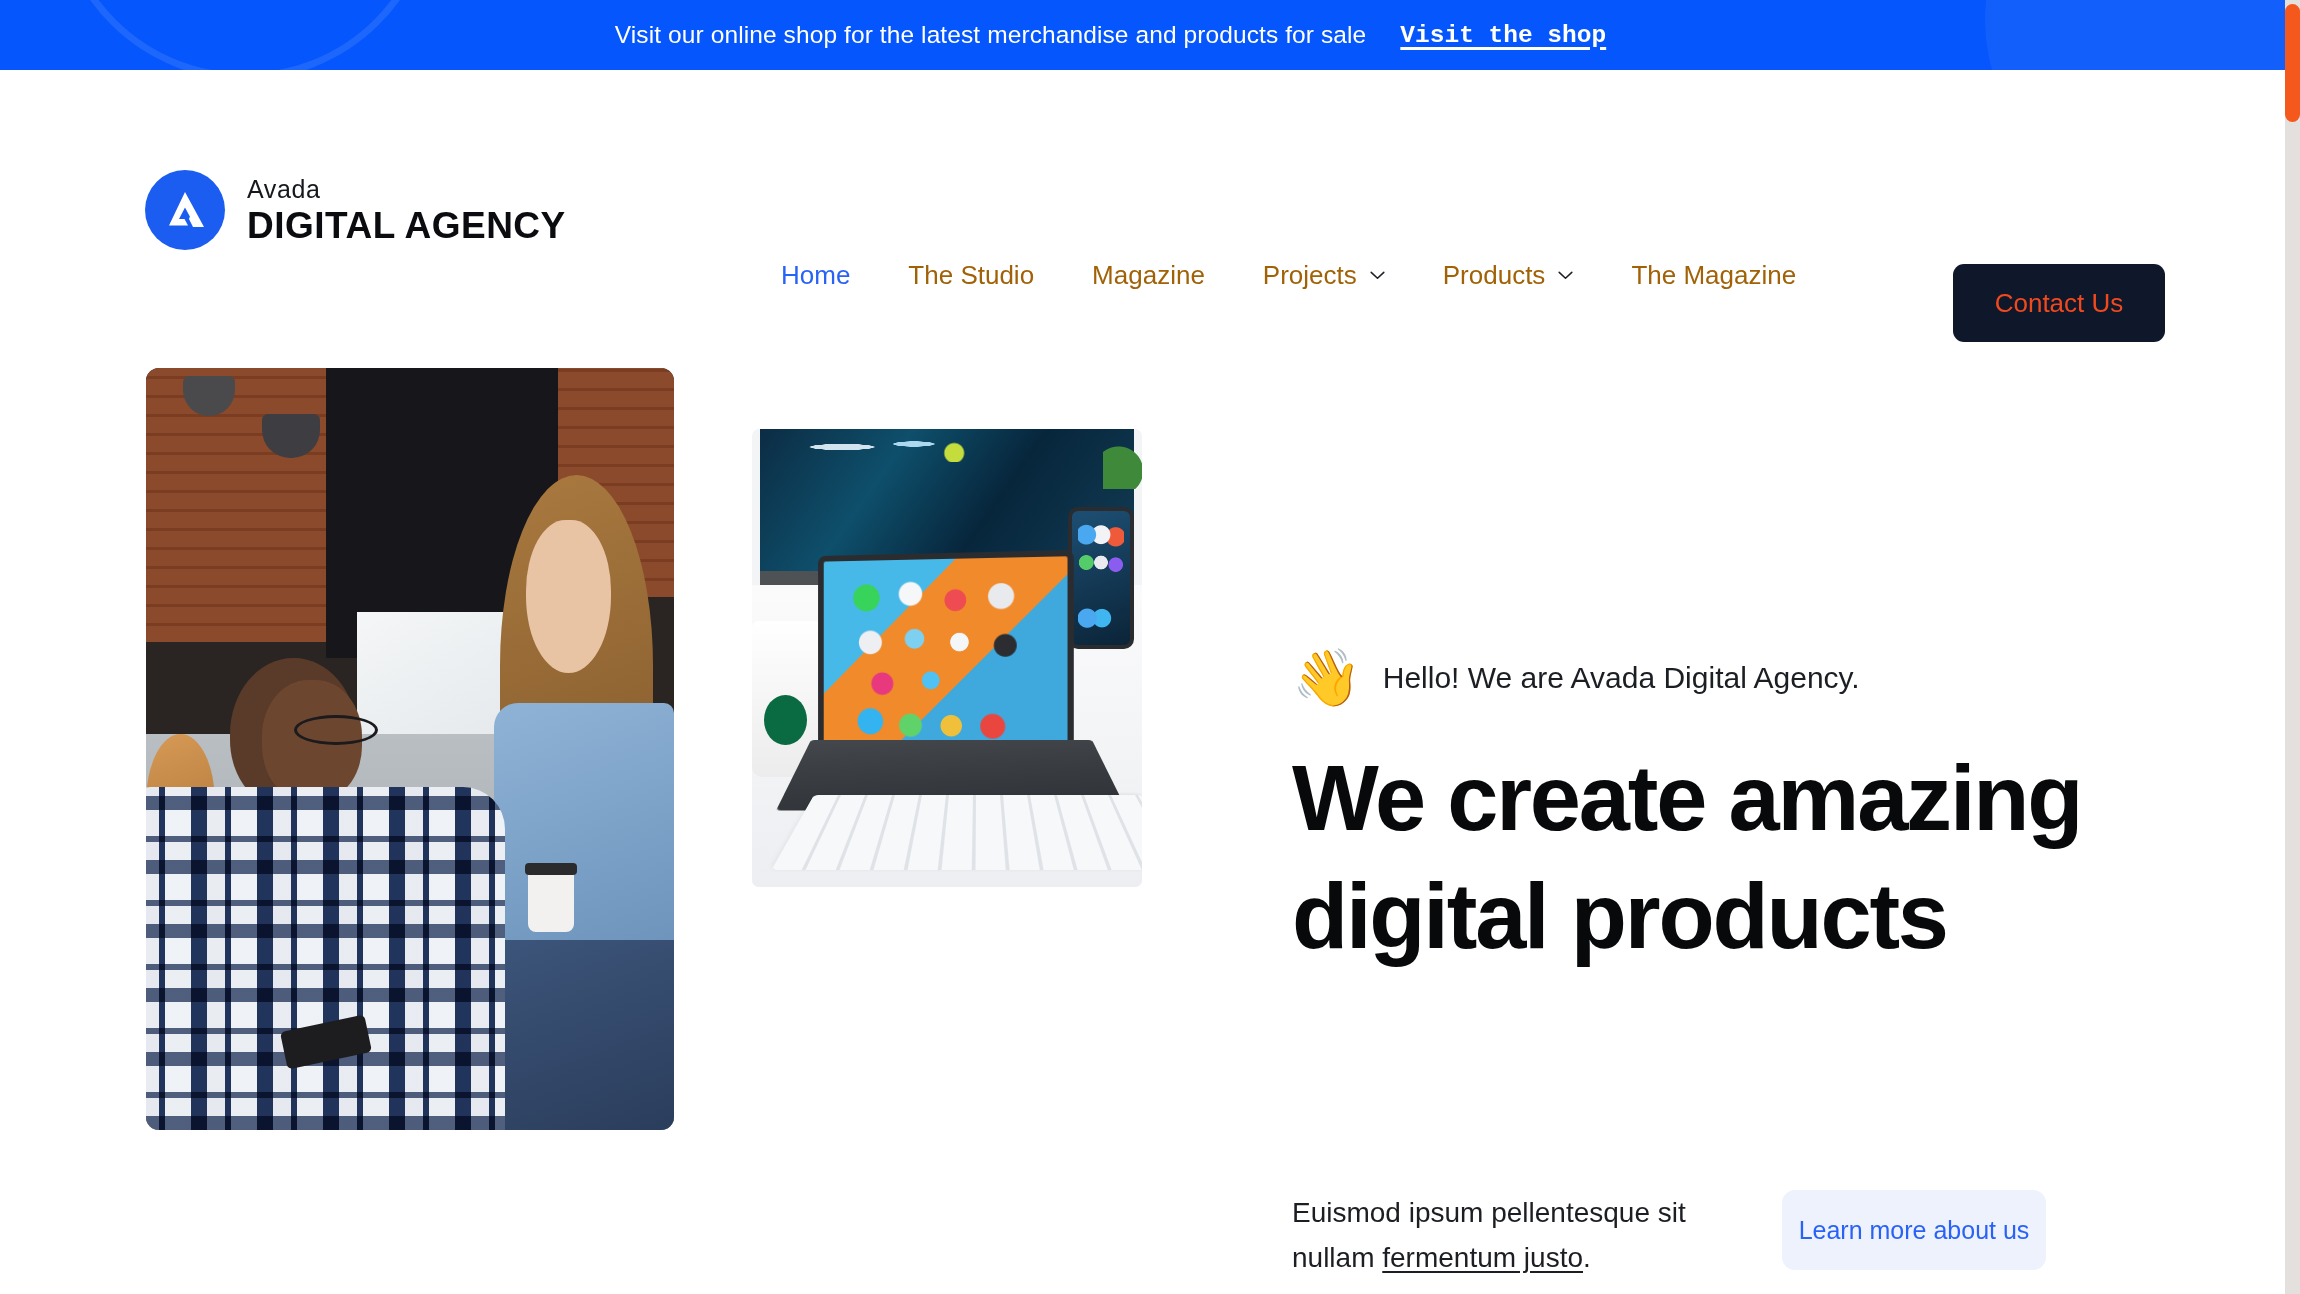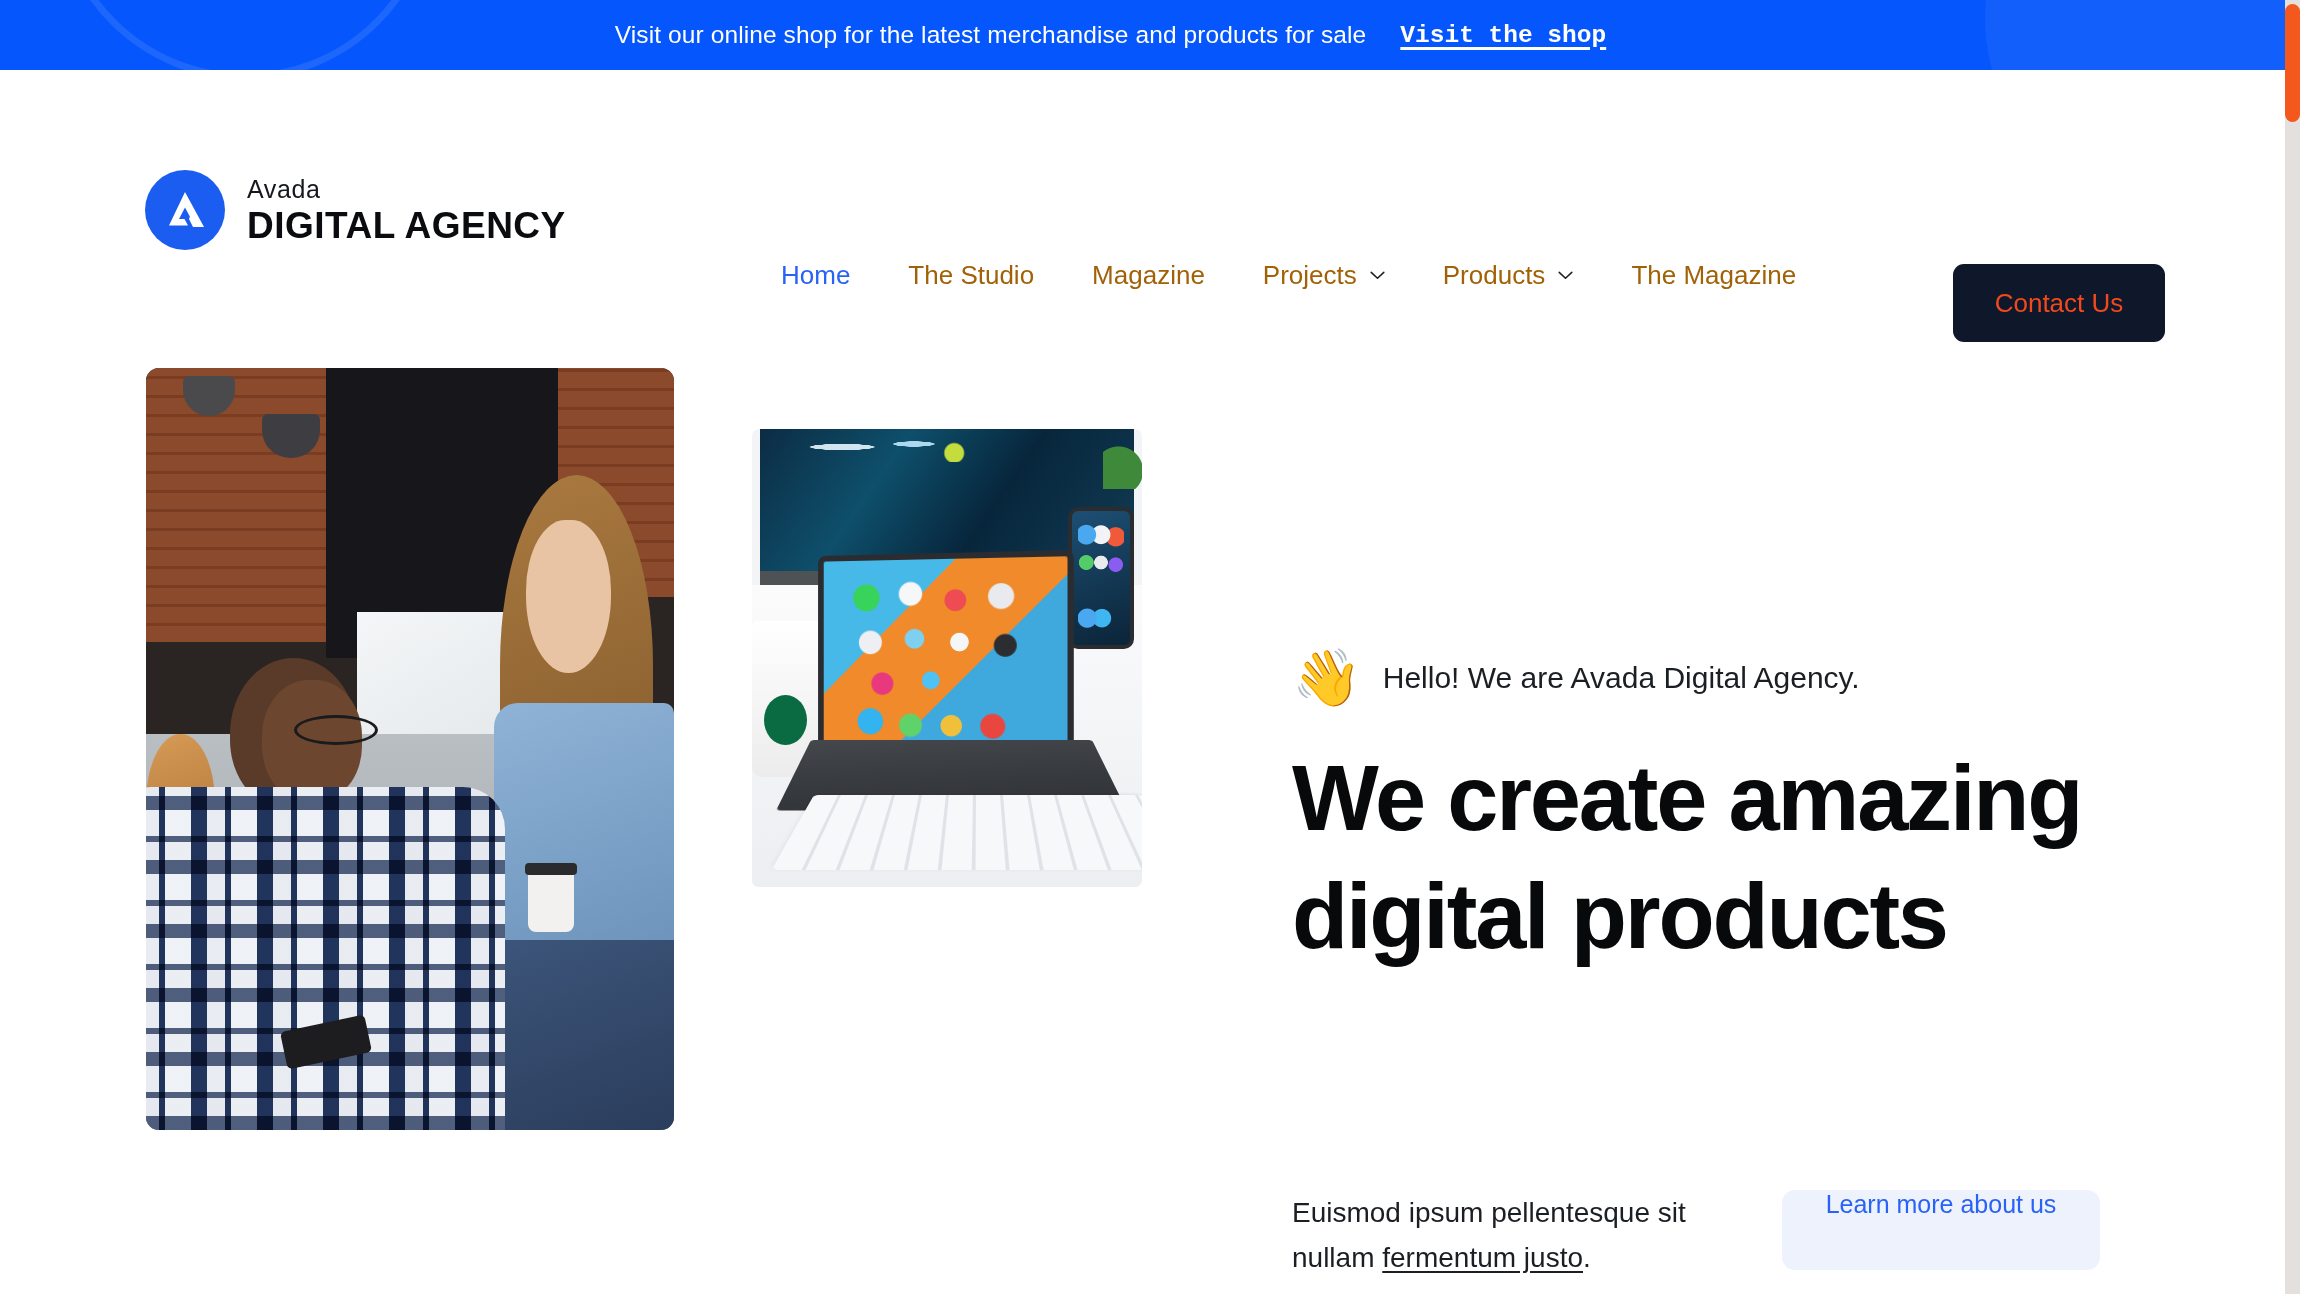--- a/index.html
+++ b/index.html
@@ -316,24 +316,25 @@
     width: 430px;
     font-size: 28px;
     line-height: 1.62;
     color: #1b1e22;
   }
   .lead u { text-decoration: underline; text-underline-offset: 4px; }
 
   .learn-btn {
     position: absolute;
     left: 1782px; top: 920px;
-    width: 318px; height: 80px;
+    width: 264px; height: 80px;
     background: #eef2fc;
     border-radius: 13px;
     display: flex;
+    align-items: center;
     justify-content: center;
     cursor: pointer;
   }
   .learn-btn span { color: #2962f6; font-size: 25px; }
 </style>
 </head>
 <body>
 
 <div class="topbar">
   <div class="topbar-deco-left"></div>

